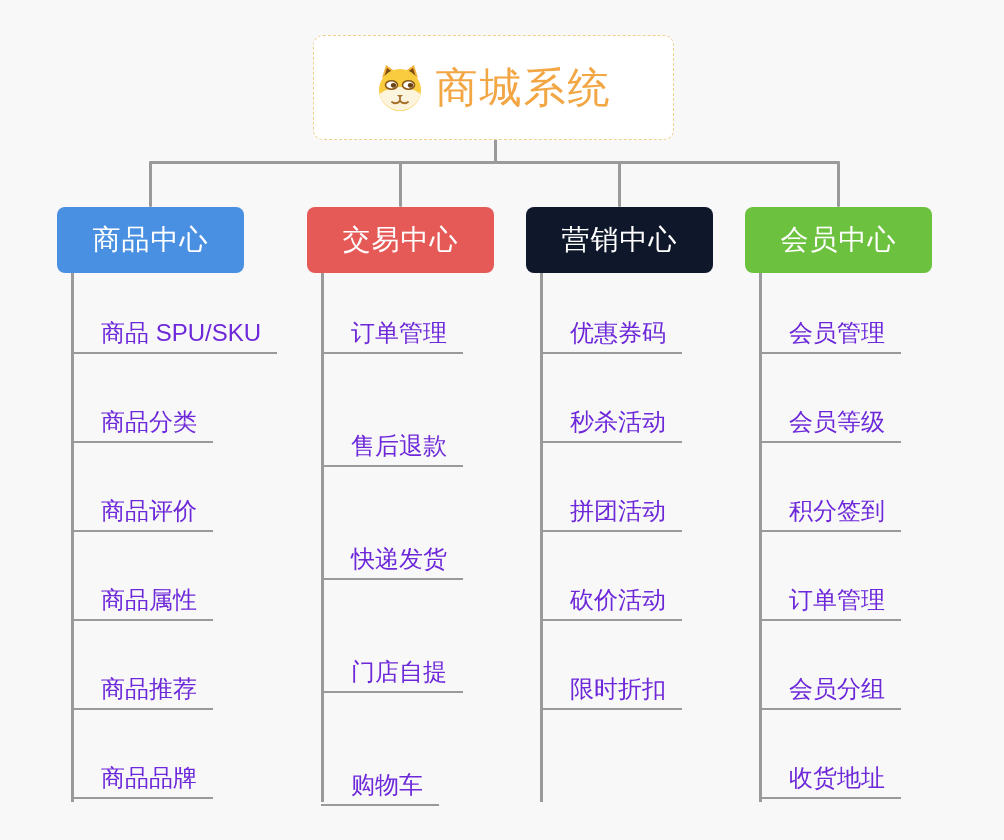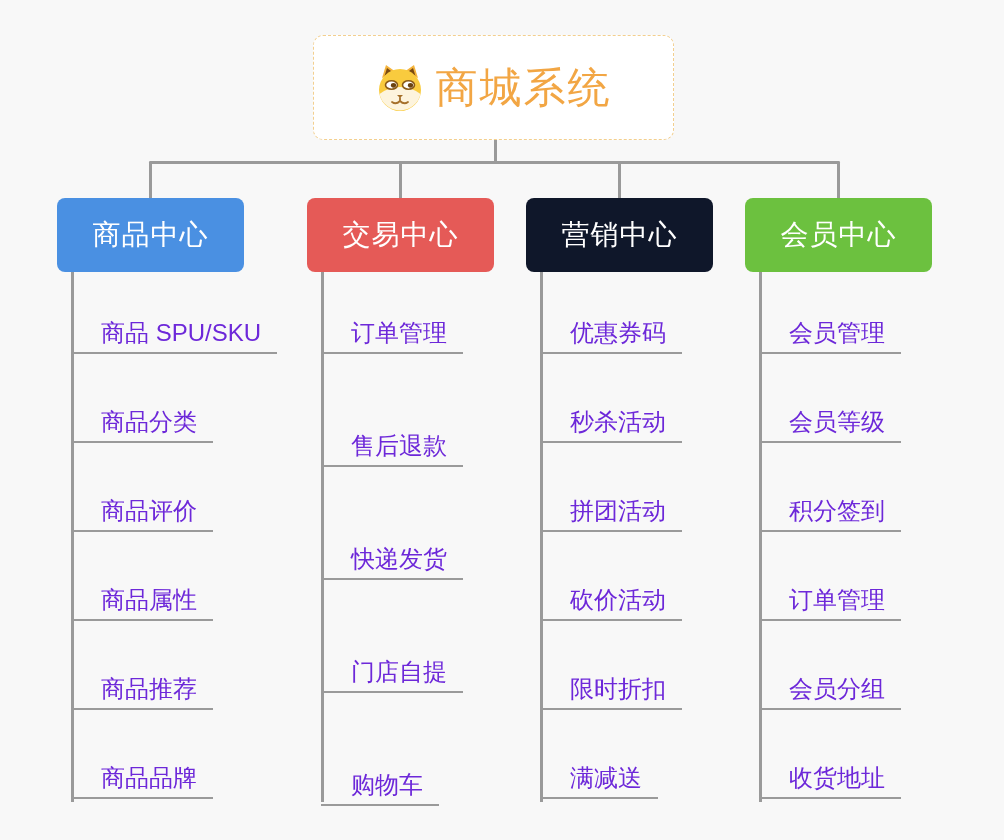--- a/index.html
+++ b/index.html
@@ -29,21 +29,21 @@
   .stub   { left: 494px; top: 140px; width: 3px; height: 23px; }
   .hline  { left: 149px; top: 161px; width: 691px; height: 3px; border-radius: 2px; }
   .drop   { top: 161px; width: 3px; height: 46px; border-radius: 2px; }
   .drop-0 { left: 149px; }
   .drop-1 { left: 399px; }
   .drop-2 { left: 618px; }
   .drop-3 { left: 837px; }
 
   
   .branch-header {
-    position: absolute; top: 198px; width: 187px; height: 74px;
+    position: absolute; top: 207px; width: 187px; height: 66px;
     border-radius: 8px;
     color: #ffffff; font-size: 28px; letter-spacing: 1px;
     display: flex; align-items: center; justify-content: center;
   }
   .bh-0 { left: 57px; }
   .bh-1 { left: 307px; }
   .bh-2 { left: 526px; }
   .bh-3 { left: 745px; }
 
   
@@ -125,21 +125,20 @@
     <div class="leaf">购物车</div>
     <div class="leaf">销售分佣</div>
   </div>
 
   <div class="leaves lv-2">
     <div class="leaf">优惠券码</div>
     <div class="leaf">秒杀活动</div>
     <div class="leaf">拼团活动</div>
     <div class="leaf">砍价活动</div>
     <div class="leaf">限时折扣</div>
-    <div class="leaf">满减送</div>
   </div>
 
   <div class="leaves lv-3">
     <div class="leaf">会员管理</div>
     <div class="leaf">会员等级</div>
     <div class="leaf">积分签到</div>
     <div class="leaf">订单管理</div>
     <div class="leaf">会员分组</div>
     <div class="leaf">收货地址</div>
   </div>

